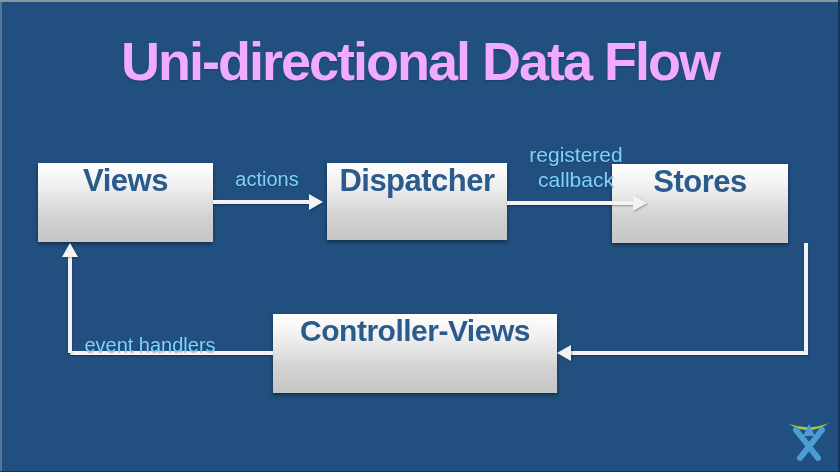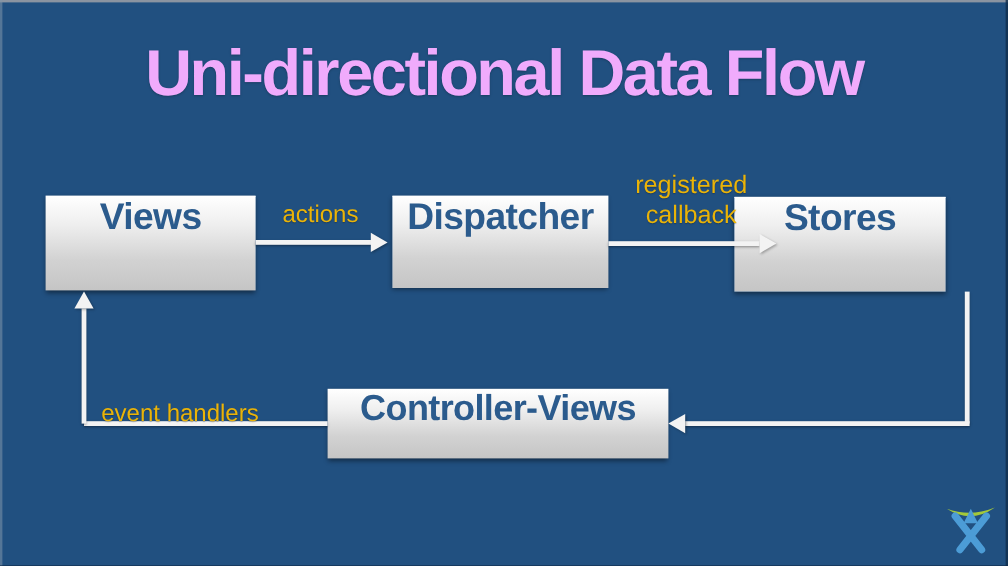--- a/index.html
+++ b/index.html
@@ -38,38 +38,38 @@
     box-shadow: 0 2px 4px rgba(0,0,0,0.45), inset 0 1px 0 rgba(255,255,255,0.9);
     display: flex; justify-content: center;
     color: #2b5b8d;
     font-weight: bold;
     font-size: 31px;
     letter-spacing: -0.5px;
   }
   .node-views      { left: 38px;  top: 163px; width: 175px; height: 79px; }
   .node-dispatcher { left: 327px; top: 163px; width: 180px; height: 77px; }
   .node-stores     { left: 612px; top: 164px; width: 176px; height: 79px; }
-  .node-cv         { left: 273px; top: 324px; width: 284px; height: 58px; font-size: 30px; }
+  .node-cv         { left: 273px; top: 314px; width: 284px; height: 79px; font-size: 30px; }
 
   .line {
     position: absolute;
     background: #f3f3f3;
     box-shadow: 0 1px 2px rgba(0,0,0,0.35);
   }
   .head {
     position: absolute; width: 0; height: 0;
     filter: drop-shadow(1px 1px 1px rgba(0,0,0,0.3));
   }
   .head-right { border-top: 8px solid transparent; border-bottom: 8px solid transparent; border-left: 14px solid #f3f3f3; }
   .head-left  { border-top: 8px solid transparent; border-bottom: 8px solid transparent; border-right: 14px solid #f3f3f3; }
   .head-up    { border-left: 8px solid transparent; border-right: 8px solid transparent; border-bottom: 14px solid #f3f3f3; }
 
   .edge-label {
     position: absolute;
-    color: #eab308;
+    color: #7dd3fc;
     font-size: 20px;
     text-align: center;
     text-shadow: 0 1px 1px rgba(0,0,0,0.25);
   }
   .lbl-actions    { left: 207px; top: 168px; width: 120px; }
   .lbl-registered { left: 516px; top: 142px; width: 120px; font-size: 21px; line-height: 25px; }
   .lbl-events     { left: 60px;  top: 313px; width: 180px; margin-top: 21px; }
   .lbl-change     { left: 603px; top: 313px; width: 180px; }
 
   .logo { position: absolute; left: 786px; top: 416px; width: 46px; height: 46px; }

